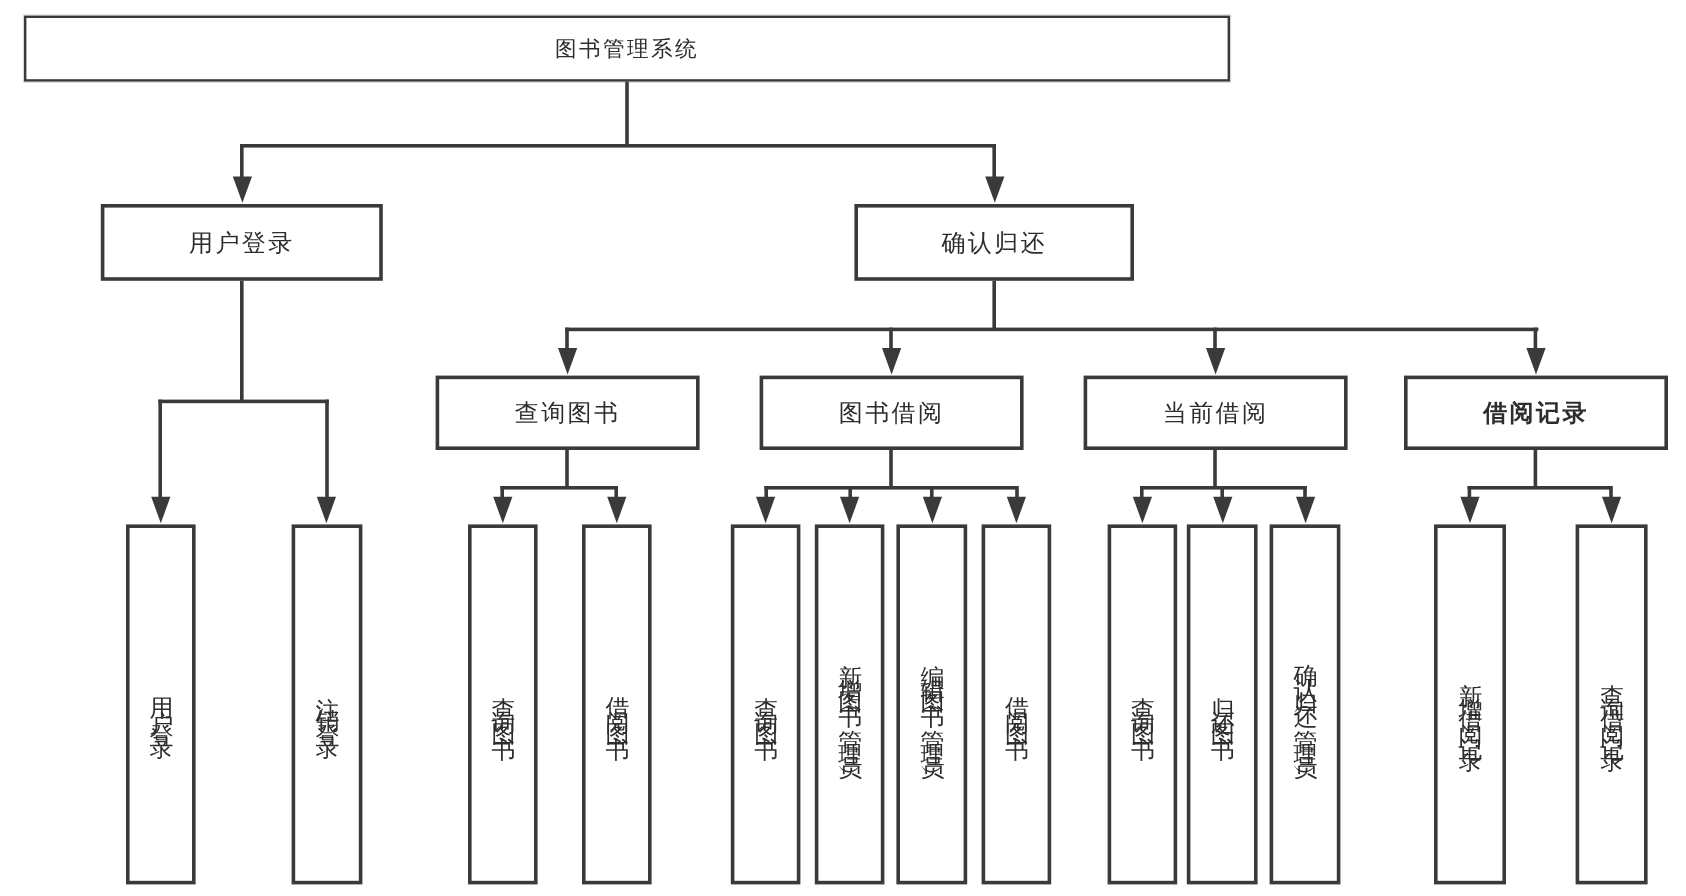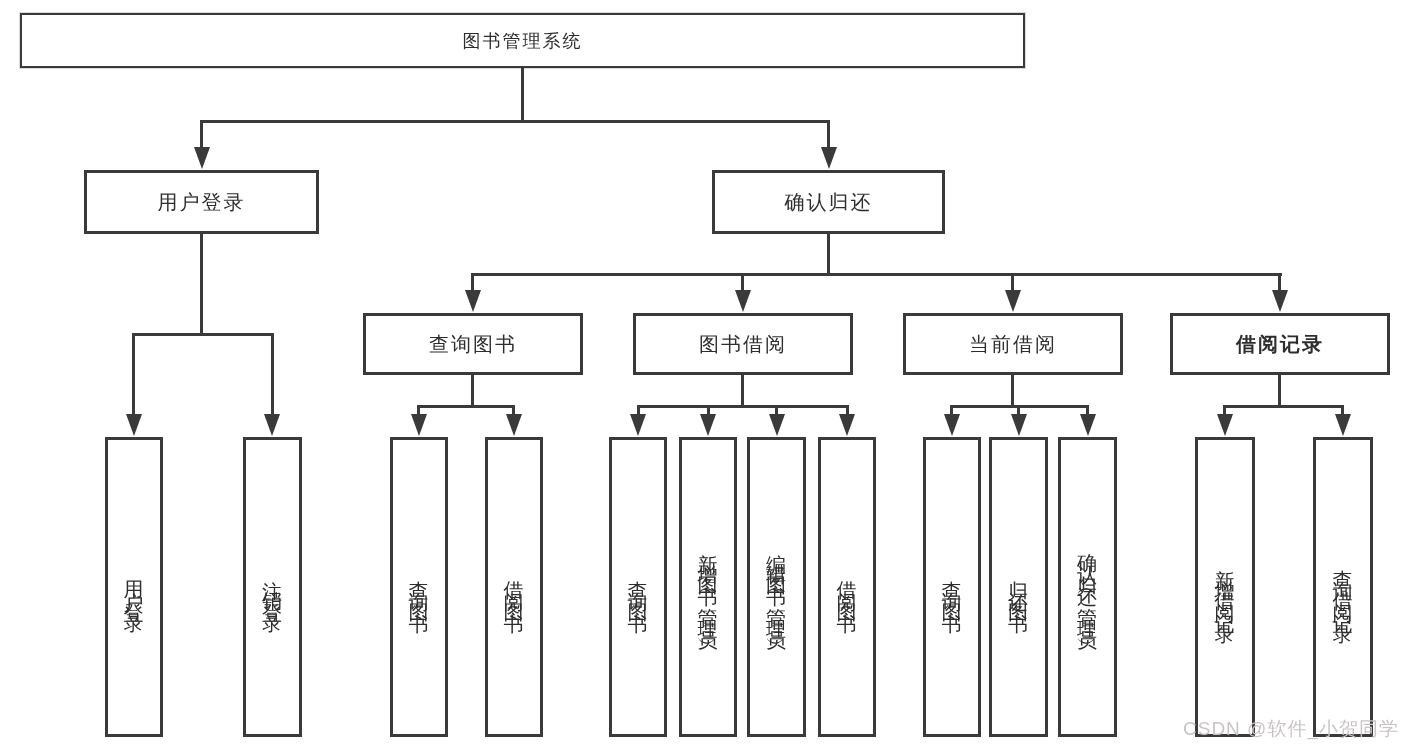--- a/index.html
+++ b/index.html
@@ -146,15 +146,14 @@
     <span class="vtext">确认归还（管理员）</span>
   </div>
 
   <div class="vbox" style="left:1195px;width:60px;">
     <span class="vtext">新增借阅记录</span>
   </div>
   <div class="vbox" style="left:1313px;width:60px;">
     <span class="vtext">查询借阅记录</span>
   </div>
 
-  <div class="watermark">CSDN @软件_小贺同学</div>
 
 </div>
 
 </body></html>

